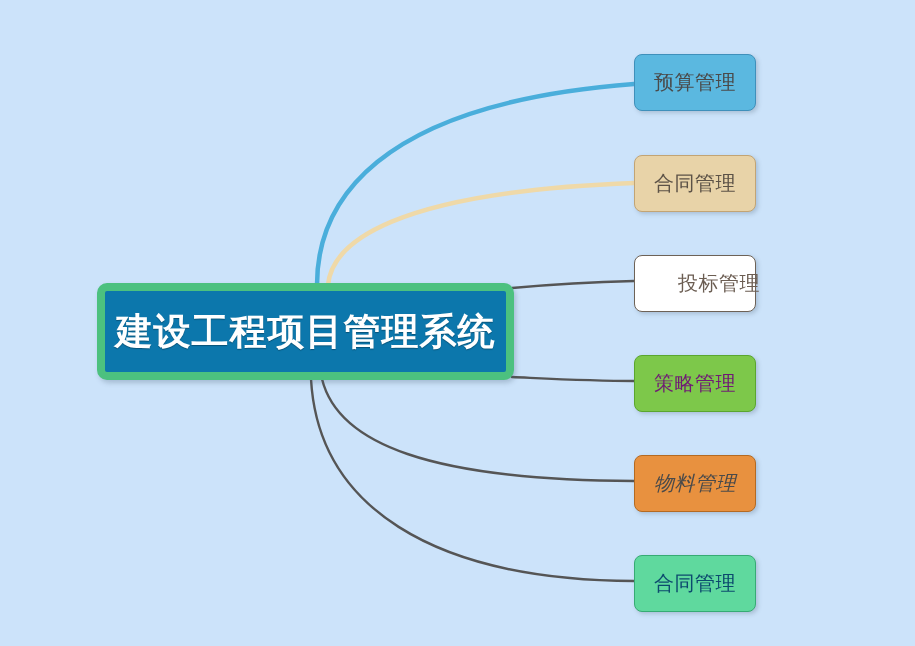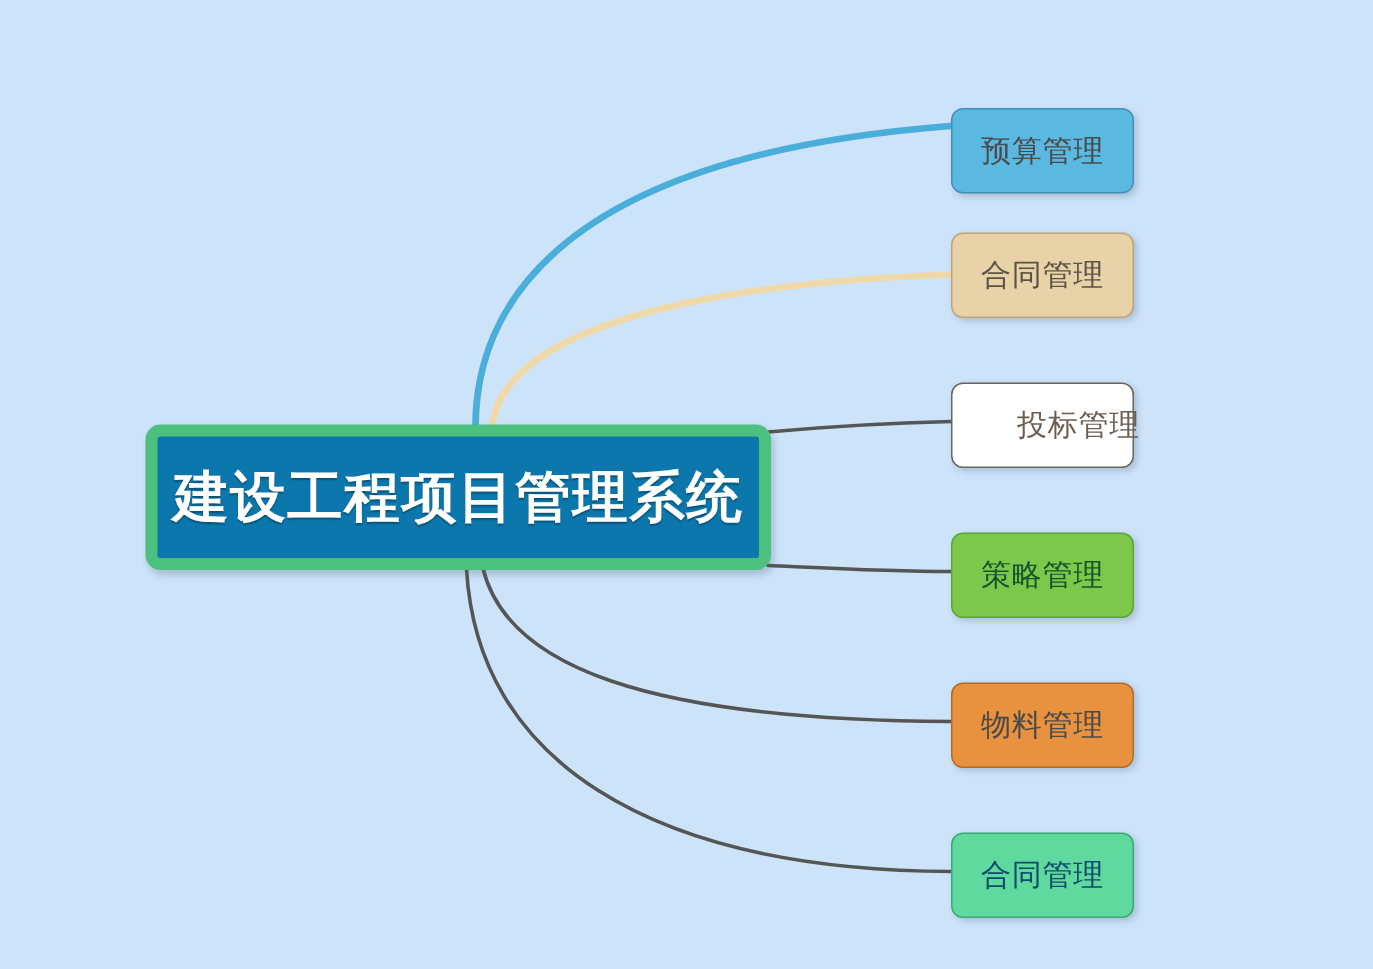--- a/index.html
+++ b/index.html
@@ -60,32 +60,32 @@
     border-radius: 8px;
     border-width: 1.5px;
     border-style: solid;
     box-shadow: 2px 2px 4px rgba(90,110,130,0.30);
   }
   .branch-node .node-label {
     font-size: 20px;
     font-weight: normal;
     letter-spacing: 0.5px;
   }
-  #branch-node-0 { top: 72px;  background:#5bb8e0; border-color:#3f90bb; }
+  #branch-node-0 { top: 54px;  background:#5bb8e0; border-color:#3f90bb; }
   #branch-node-1 { top: 155px; background:#e8d3a8; border-color:#c2a474; }
   #branch-node-2 { top: 255px; background:#ffffff; border-color:#6d6257;padding-left:48px; }
   #branch-node-3 { top: 355px; background:#7dc84a; border-color:#5aa62e; }
   #branch-node-4 { top: 455px; background:#e8913f; border-color:#b46a22; }
   #branch-node-5 { top: 555px; background:#5fd99e; border-color:#36ab74; }
 
   #branch-node-0 .node-label { color:#4a4a4a; }
   #branch-node-1 .node-label { color:#5c5247; }
   #branch-node-2 .node-label { color:#6b5d52; }
   #branch-node-3 .node-label { color:#4a4a4a; }
-  #branch-node-4 .node-label { color:#4a4a4a; }
+  #branch-node-4 .node-label { color:#4a4a4a;font-style:italic; }
   #branch-node-5 .node-label { color:#4a4a4a; }
 </style>
 </head>
 <body>
 
 <div id="mindmap-canvas" style="background: rgb(204, 227, 250);">
 
   <svg id="connector-layer" viewBox="0 0 915 646" width="915" height="646">
     <g id="connector-group">
         <path d="M 317 285 C 317 205, 372 104, 634 84" fill="none" stroke="#4aaedb" stroke-width="4.5" stroke-linecap="round"></path>
@@ -107,21 +107,21 @@
 
   <div class="node branch-node" id="branch-node-1" style="background: rgb(232, 211, 168); border-color: rgb(194, 164, 116);">
     <span class="node-label" style="color: rgb(92, 82, 71);">合同管理</span>
   </div>
 
   <div class="node branch-node" id="branch-node-2" style="background: rgb(255, 255, 255); border-color: rgb(109, 98, 87);">
     <span class="node-label" style="color: rgb(107, 93, 82);">投标管理</span>
   </div>
 
   <div class="node branch-node" id="branch-node-3" style="background: rgb(125, 200, 74); border-color: rgb(90, 166, 46);">
-    <span class="node-label" style="color: #14532d; text-align: right;">策略管理</span>
+    <span class="node-label" style="color: #701a75; text-align: right;">策略管理</span>
   </div>
 
   <div class="node branch-node" id="branch-node-4" style="background: rgb(232, 145, 63); border-color: rgb(180, 106, 34);">
     <span class="node-label" style="color: rgb(74, 74, 74);">物料管理</span>
   </div>
 
   <div class="node branch-node" id="branch-node-5" style="background: rgb(95, 217, 158); border-color: rgb(54, 171, 116);">
     <span class="node-label" style="color: #0c4a6e;">合同管理</span>
   </div>
 

